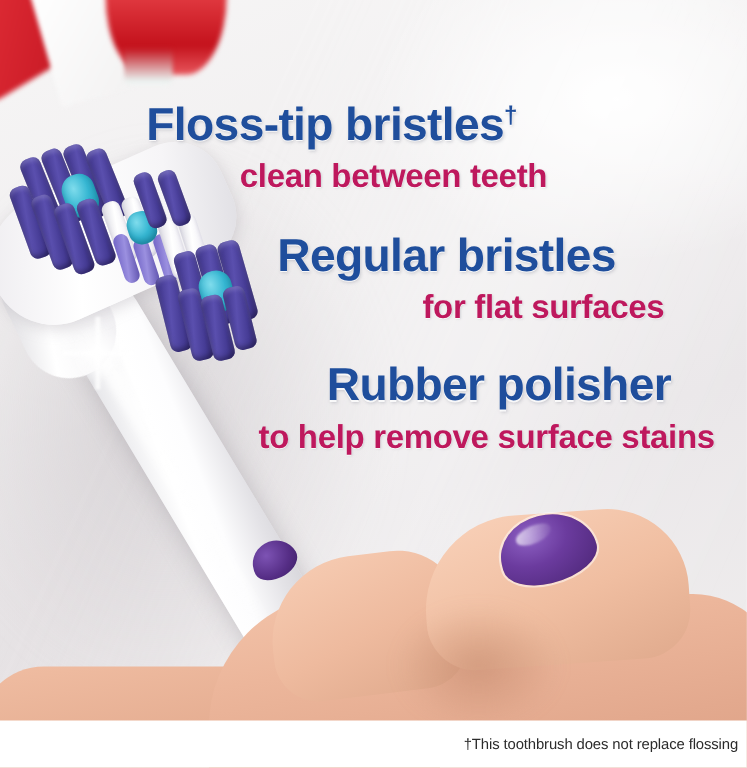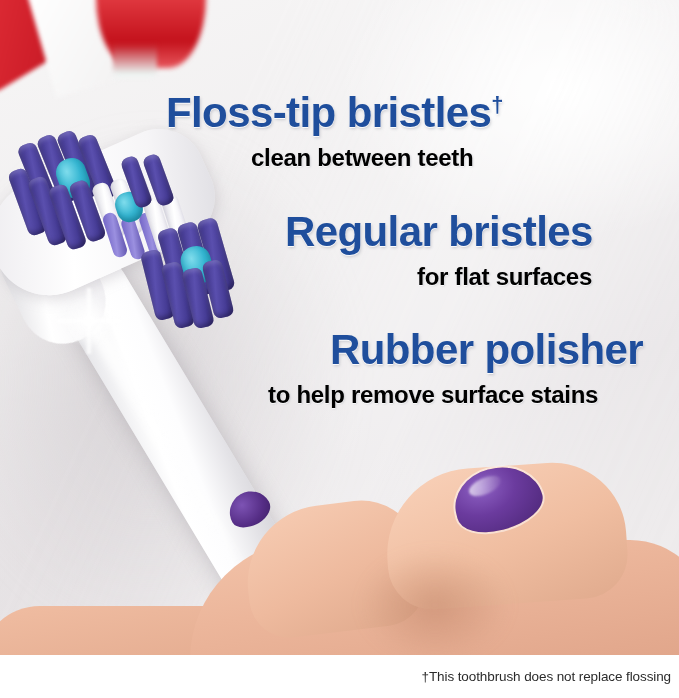--- a/index.html
+++ b/index.html
@@ -236,41 +236,41 @@
   }
   .footnote {
     font-size: 13.5px;
     color: #2b2b2b;
     letter-spacing: -0.1px;
     padding-right: 8px;
     white-space: nowrap;
   }
 
   
-  .callouts { position: absolute; inset: 0; margin-left: 33px; }
+  .callouts { position: absolute; inset: 0; }
   .callout { position: absolute; }
   .headline {
     font-weight: bold;
     font-size: 42px;
     line-height: 1;
     color: #1f4e9c;
     letter-spacing: -0.6px;
     white-space: nowrap;
     text-shadow: 0 1px 0 rgba(255,255,255,0.85), 1px 2px 3px rgba(120,125,140,0.32);
   }
   .headline .dagger {
     font-size: 22px;
     vertical-align: super;
     line-height: 0;
   }
   .subline {
     font-weight: bold;
-    font-size: 24px;
+    font-size: 30px;
     line-height: 1;
-    color: #000000;
+    color: #be185d;
     letter-spacing: -0.3px;
     white-space: nowrap;
     text-shadow: 0 1px 0 rgba(255,255,255,0.8), 1px 1px 2px rgba(120,125,140,0.28);
   }
 
   .c1 { left: 133px; top: 92px; }
   .c1 .subline { margin-top: 12px; margin-left: 85px; }
 
   .c2 { left: 252px; top: 211px; }
   .c2 .subline { margin-top: 12px; margin-left: 132px; }

